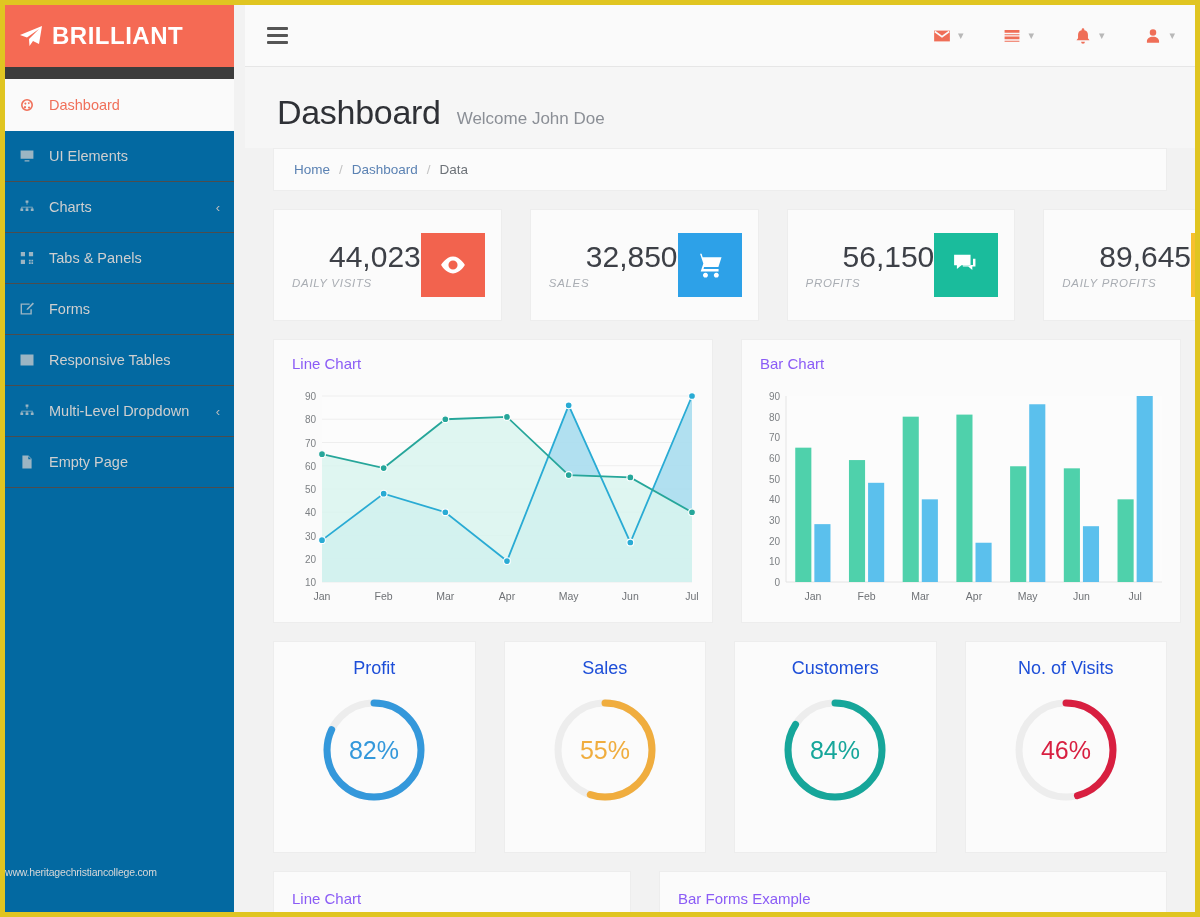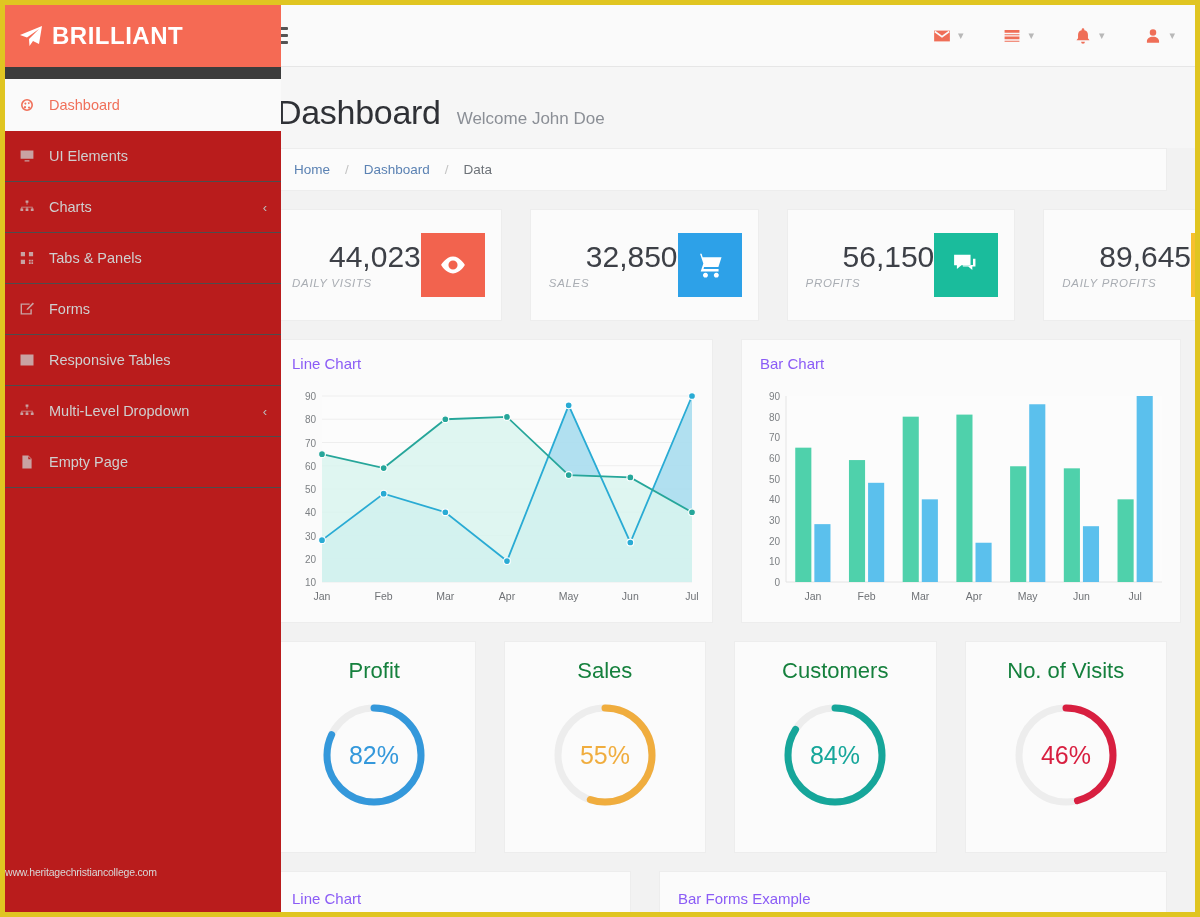--- a/index.html
+++ b/index.html
@@ -8,22 +8,22 @@
     font-family: "Liberation Sans", sans-serif;
     background: #f0f0f0; overflow: hidden;
   }
   #frame {
     position: relative; width: 1200px; height: 917px;
     border: 5px solid #e0c521; background: #f2f2f2; overflow: hidden;
   }
 
   
   #sidebar {
-    position: absolute; left: 0; top: 0; width: 276px; height: 907px;
-    background: #b91c1c; z-index: 5;
+    position: absolute; left: 0; top: 0; width: 229px; height: 907px;
+    background: #0369a1; z-index: 5;
   }
   #logo {
     height: 62px; background: #f56a54; color: #fff;
     display: flex; align-items: center; padding-left: 14px;
     font-size: 24px; font-weight: bold; letter-spacing: .5px;
   }
   #logo .plane { margin-right: 9px; display: flex; align-items: center; }
   #sidebar-gap { height: 12px; background: #3c3c3c; }
   .nav-item {
     display: flex; align-items: center; height: 51px;
@@ -70,21 +70,21 @@
   }
   #pagehead {
     padding: 26px 30px 16px 32px; display: flex; align-items: baseline;
     background: #f6f6f6;
   }
   #pagehead h1 { font-size: 34px; font-weight: normal; color: #2f3136; letter-spacing: -.3px; }
   #pagehead .welcome { font-size: 17px; color: #8b8f96; margin-left: 16px; }
   #breadcrumb {
     margin: 0 28px; background: #fbfbfb; border: 1px solid #ededed;
     padding: 13px 20px; font-size: 13.5px; color: #6d7278;
-    display: flex; align-items: flex-end; gap: 15px;
+    display: flex; align-items: flex-end; gap: 9px;
   }
   #breadcrumb a { color: #5b82b3; text-decoration: none; cursor: pointer; }
   #breadcrumb .sep { color: #c3c3c3; }
 
   .row { display: flex; margin: 18px 28px 0 28px; gap: 28px; }
 
   
   .stat {
     flex: 1; background: #fbfbfb; border: 1px solid #ededed;
     height: 112px; display: flex; align-items: center;
@@ -103,21 +103,21 @@
     font-size: 15px; color: #8b5cf6; padding: 15px 18px 10px 18px;
   }
   .chartbox { padding: 4px 12px 10px 12px; }
 
   
   .donut-card {
     flex: 1; background: #fbfbfb; border: 1px solid #ededed;
     height: 212px; display: flex; flex-direction: column;
     align-items: center; padding-top: 16px;
   }
-  .donut-card .dtitle { font-size: 22px; color: #15803d; }
+  .donut-card .dtitle { font-size: 18px; color: #1d4ed8; }
   .donut-wrap { margin-top: 12px; }
 
   
   #bottomrow { display: flex; margin: 18px 28px 0 28px; gap: 28px; }
   #bottomrow .peek { background: #fbfbfb; border: 1px solid #ededed; height: 60px; }
   #peek-a { width: 358px; }
   #peek-b { flex: 1; }
   .peek .card-title { padding: 18px 18px 0 18px; }
 </style>
 </head>

